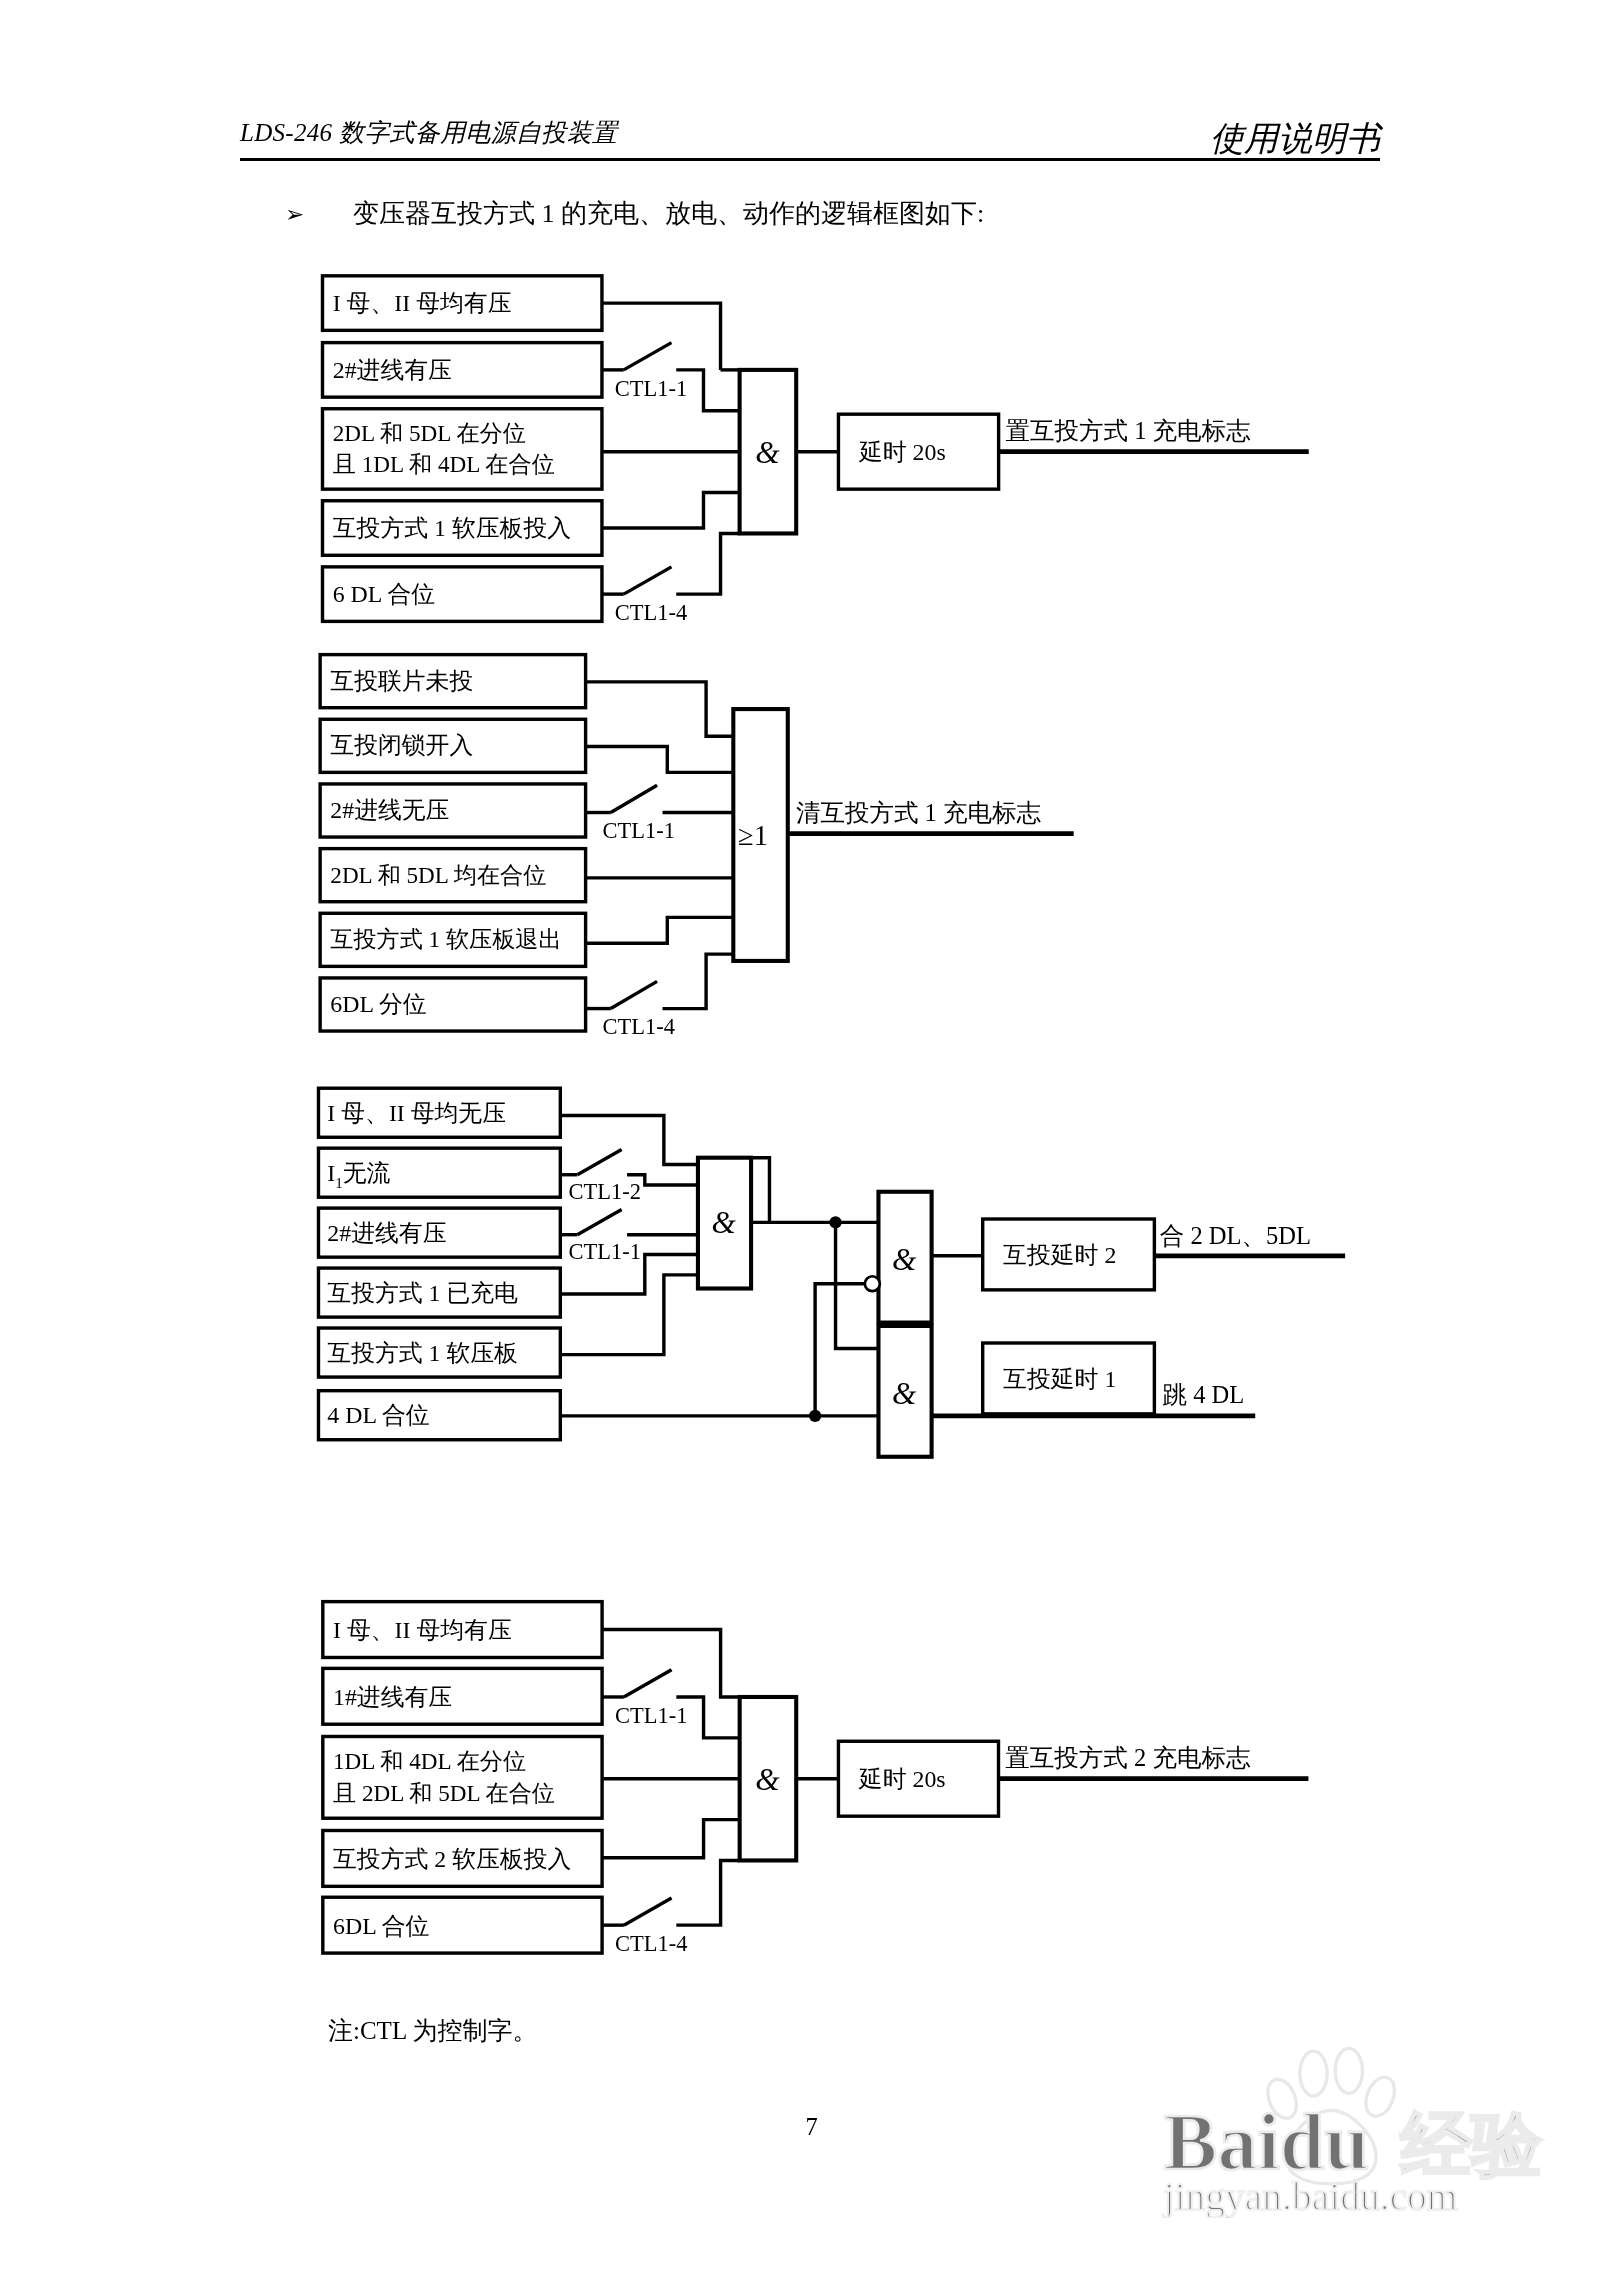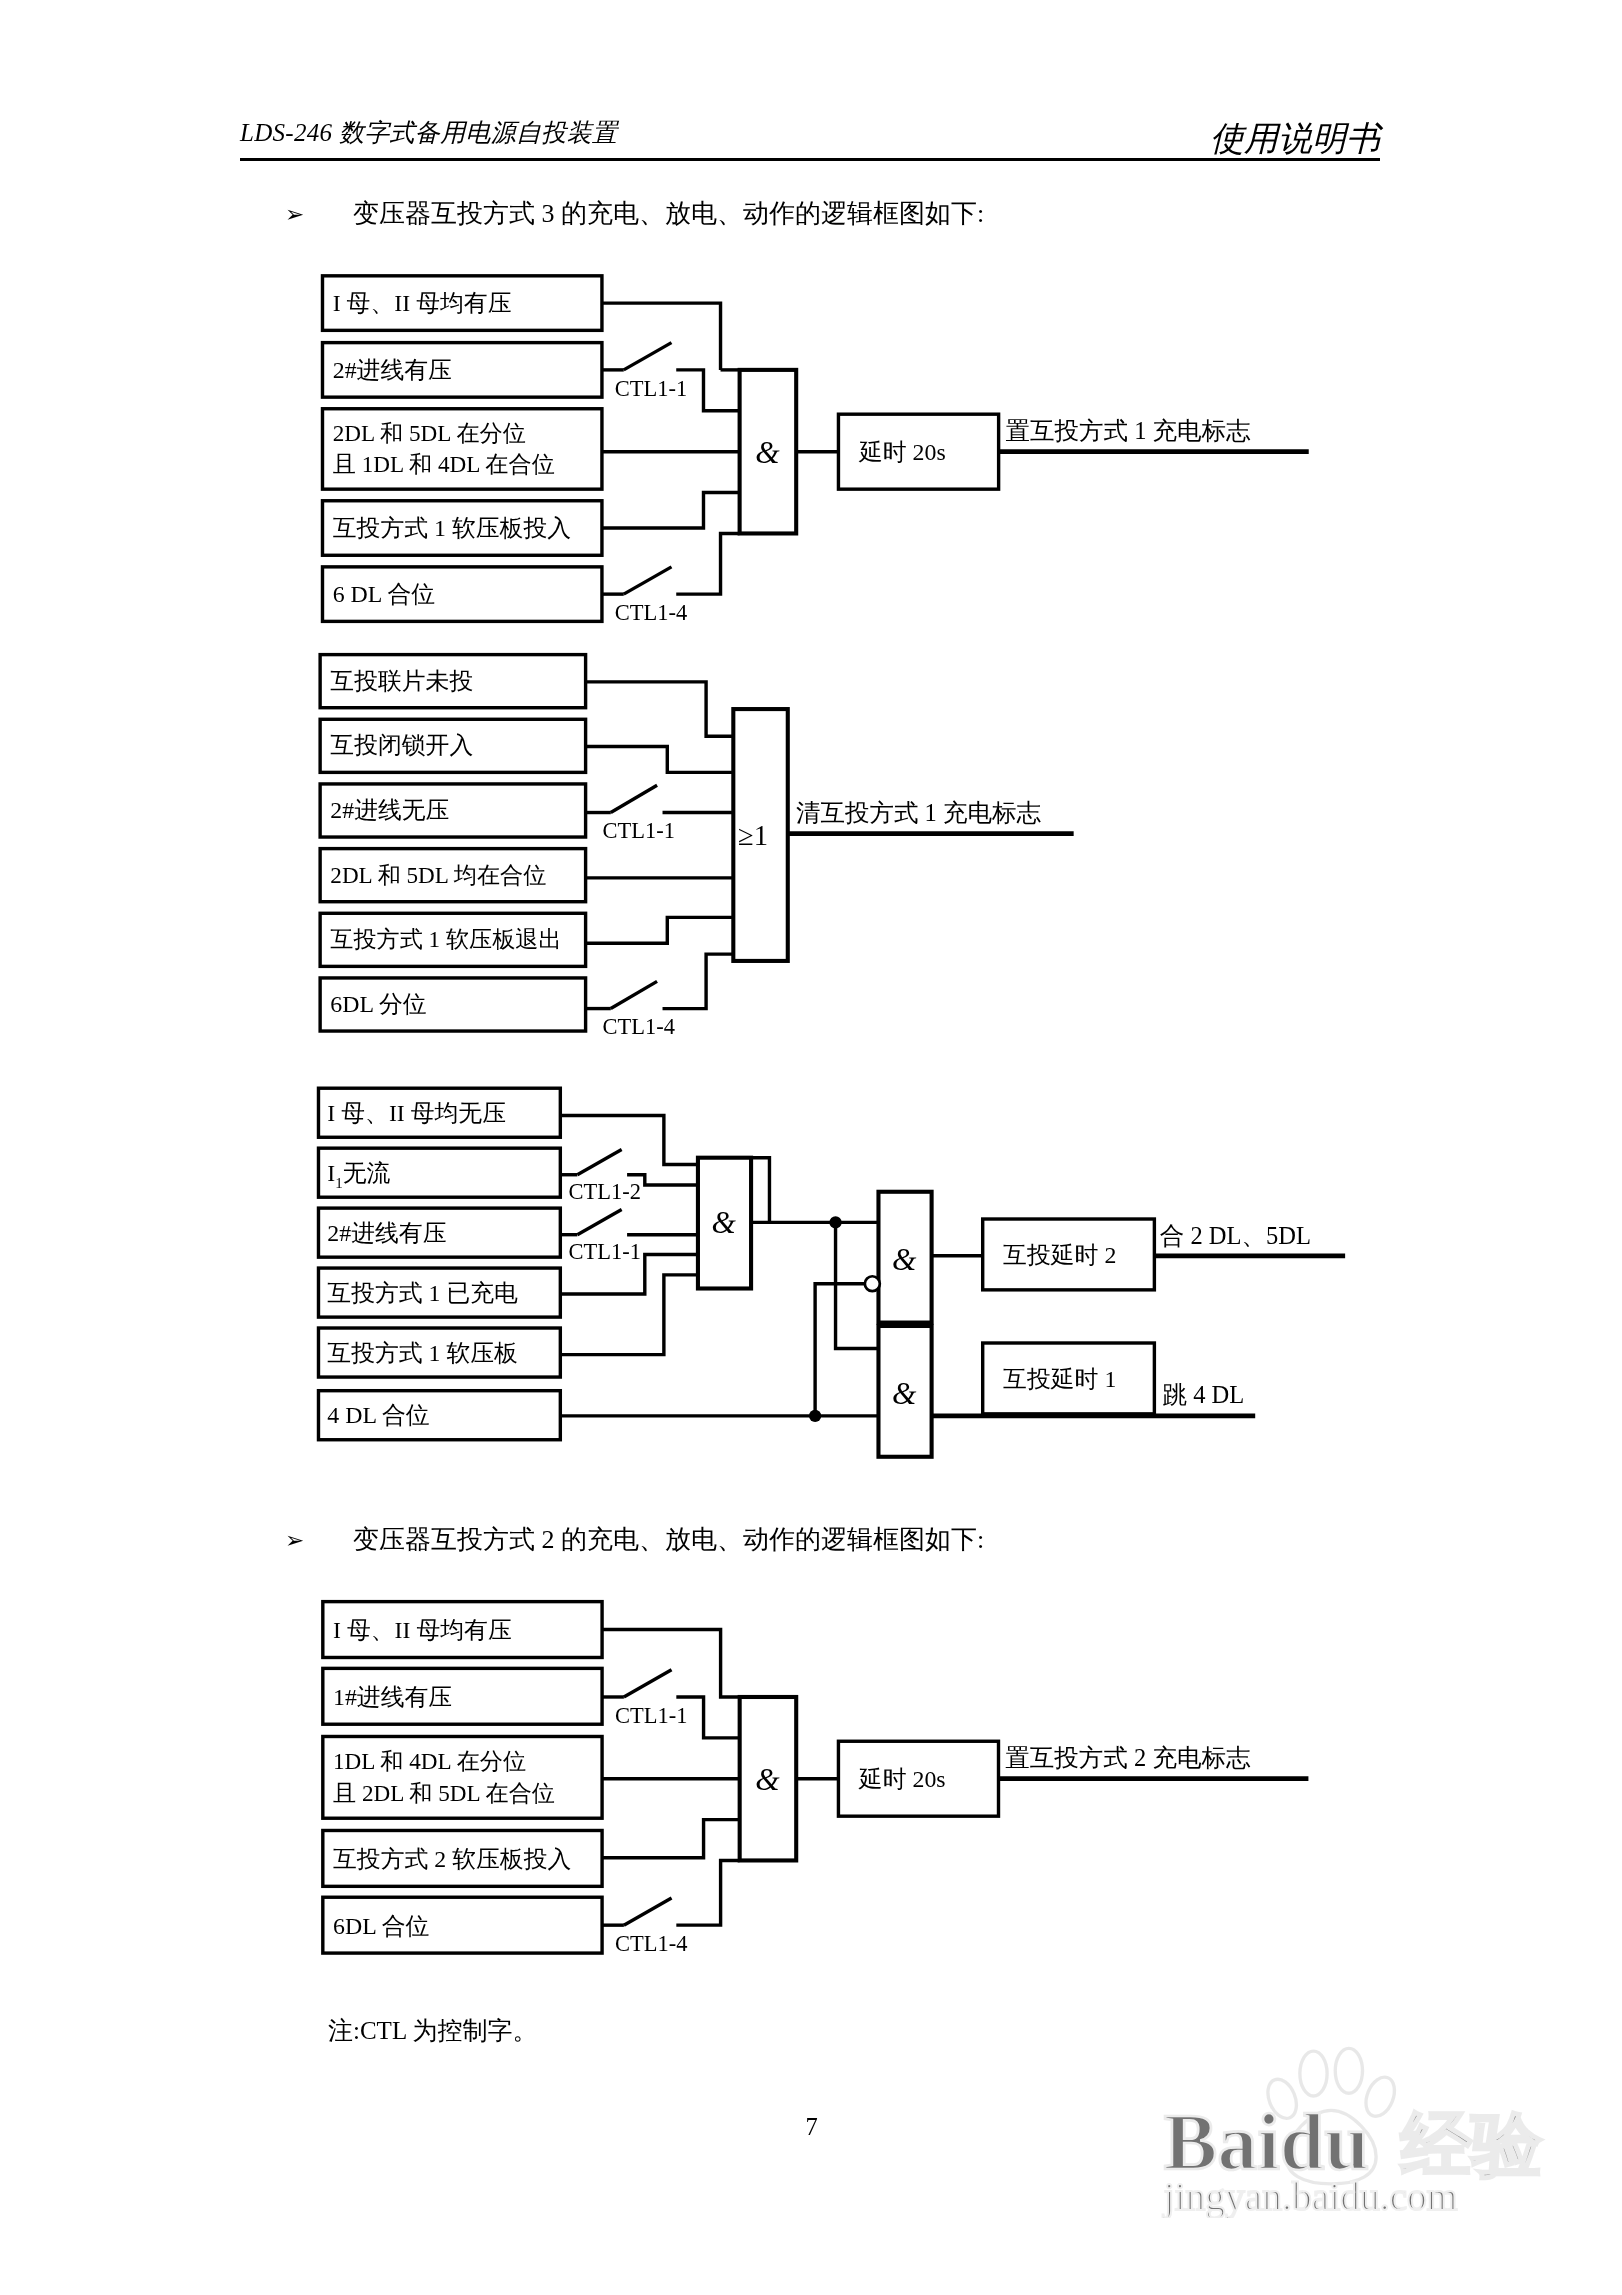--- a/index.html
+++ b/index.html
@@ -52,21 +52,21 @@
 
 <div class="page">
 
   <div class="hdr">
     <div class="hdr-left">LDS-246 数字式备用电源自投装置</div>
     <div class="hdr-right">使用说明书</div>
     <div class="hdr-rule"></div>
   </div>
 
   <div class="bullet" style="left:285px;top:201px;">
-    <span class="mark">➢</span><span>变压器互投方式 3 的充电、放电、动作的逻辑框图如下:</span>
+    <span class="mark">➢</span><span>变压器互投方式 1 的充电、放电、动作的逻辑框图如下:</span>
   </div>
 
   <div class="dia" style="left:300px;top:262px;">
     <svg width="1036" height="348" viewBox="0 0 1520 510">
 
       <rect class="bx" x="33" y="20" width="410" height="80"></rect>
       <text class="t-box" x="48" y="72">I 母、II 母均有压</text>
 
       <rect class="bx" x="33" y="118" width="410" height="80"></rect>
       <text class="t-box" x="48" y="170">2#进线有压</text>
@@ -216,23 +216,20 @@
       <text class="t-gate" x="875" y="480">&amp;</text>
 
       <path class="wire" d="M933 497 H1008"></path>
       <rect class="bx" x="1008" y="390" width="252" height="104"></rect>
       <text class="t-box" x="1038" y="454">互投延时 1</text>
       <path class="wire-th" d="M933 497 H1408"></path>
       <text class="t-out" x="1272" y="478">跳 4 DL</text>
     </svg>
   </div>
 
-  <div class="bullet" style="left:285px;top:1527px;">
-    <span class="mark">➢</span><span>变压器互投方式 2 的充电、放电、动作的逻辑框图如下:</span>
-  </div>
 
   <div class="dia" style="left:300px;top:1588px;">
     <svg width="1036" height="361" viewBox="0 0 1520 530">
       <rect class="bx" x="33" y="20" width="410" height="82"></rect>
       <text class="t-box" x="48" y="74">I 母、II 母均有压</text>
 
       <rect class="bx" x="33" y="118" width="410" height="82"></rect>
       <text class="t-box" x="48" y="172">1#进线有压</text>
 
       <rect class="bx" x="33" y="218" width="410" height="120"></rect>

